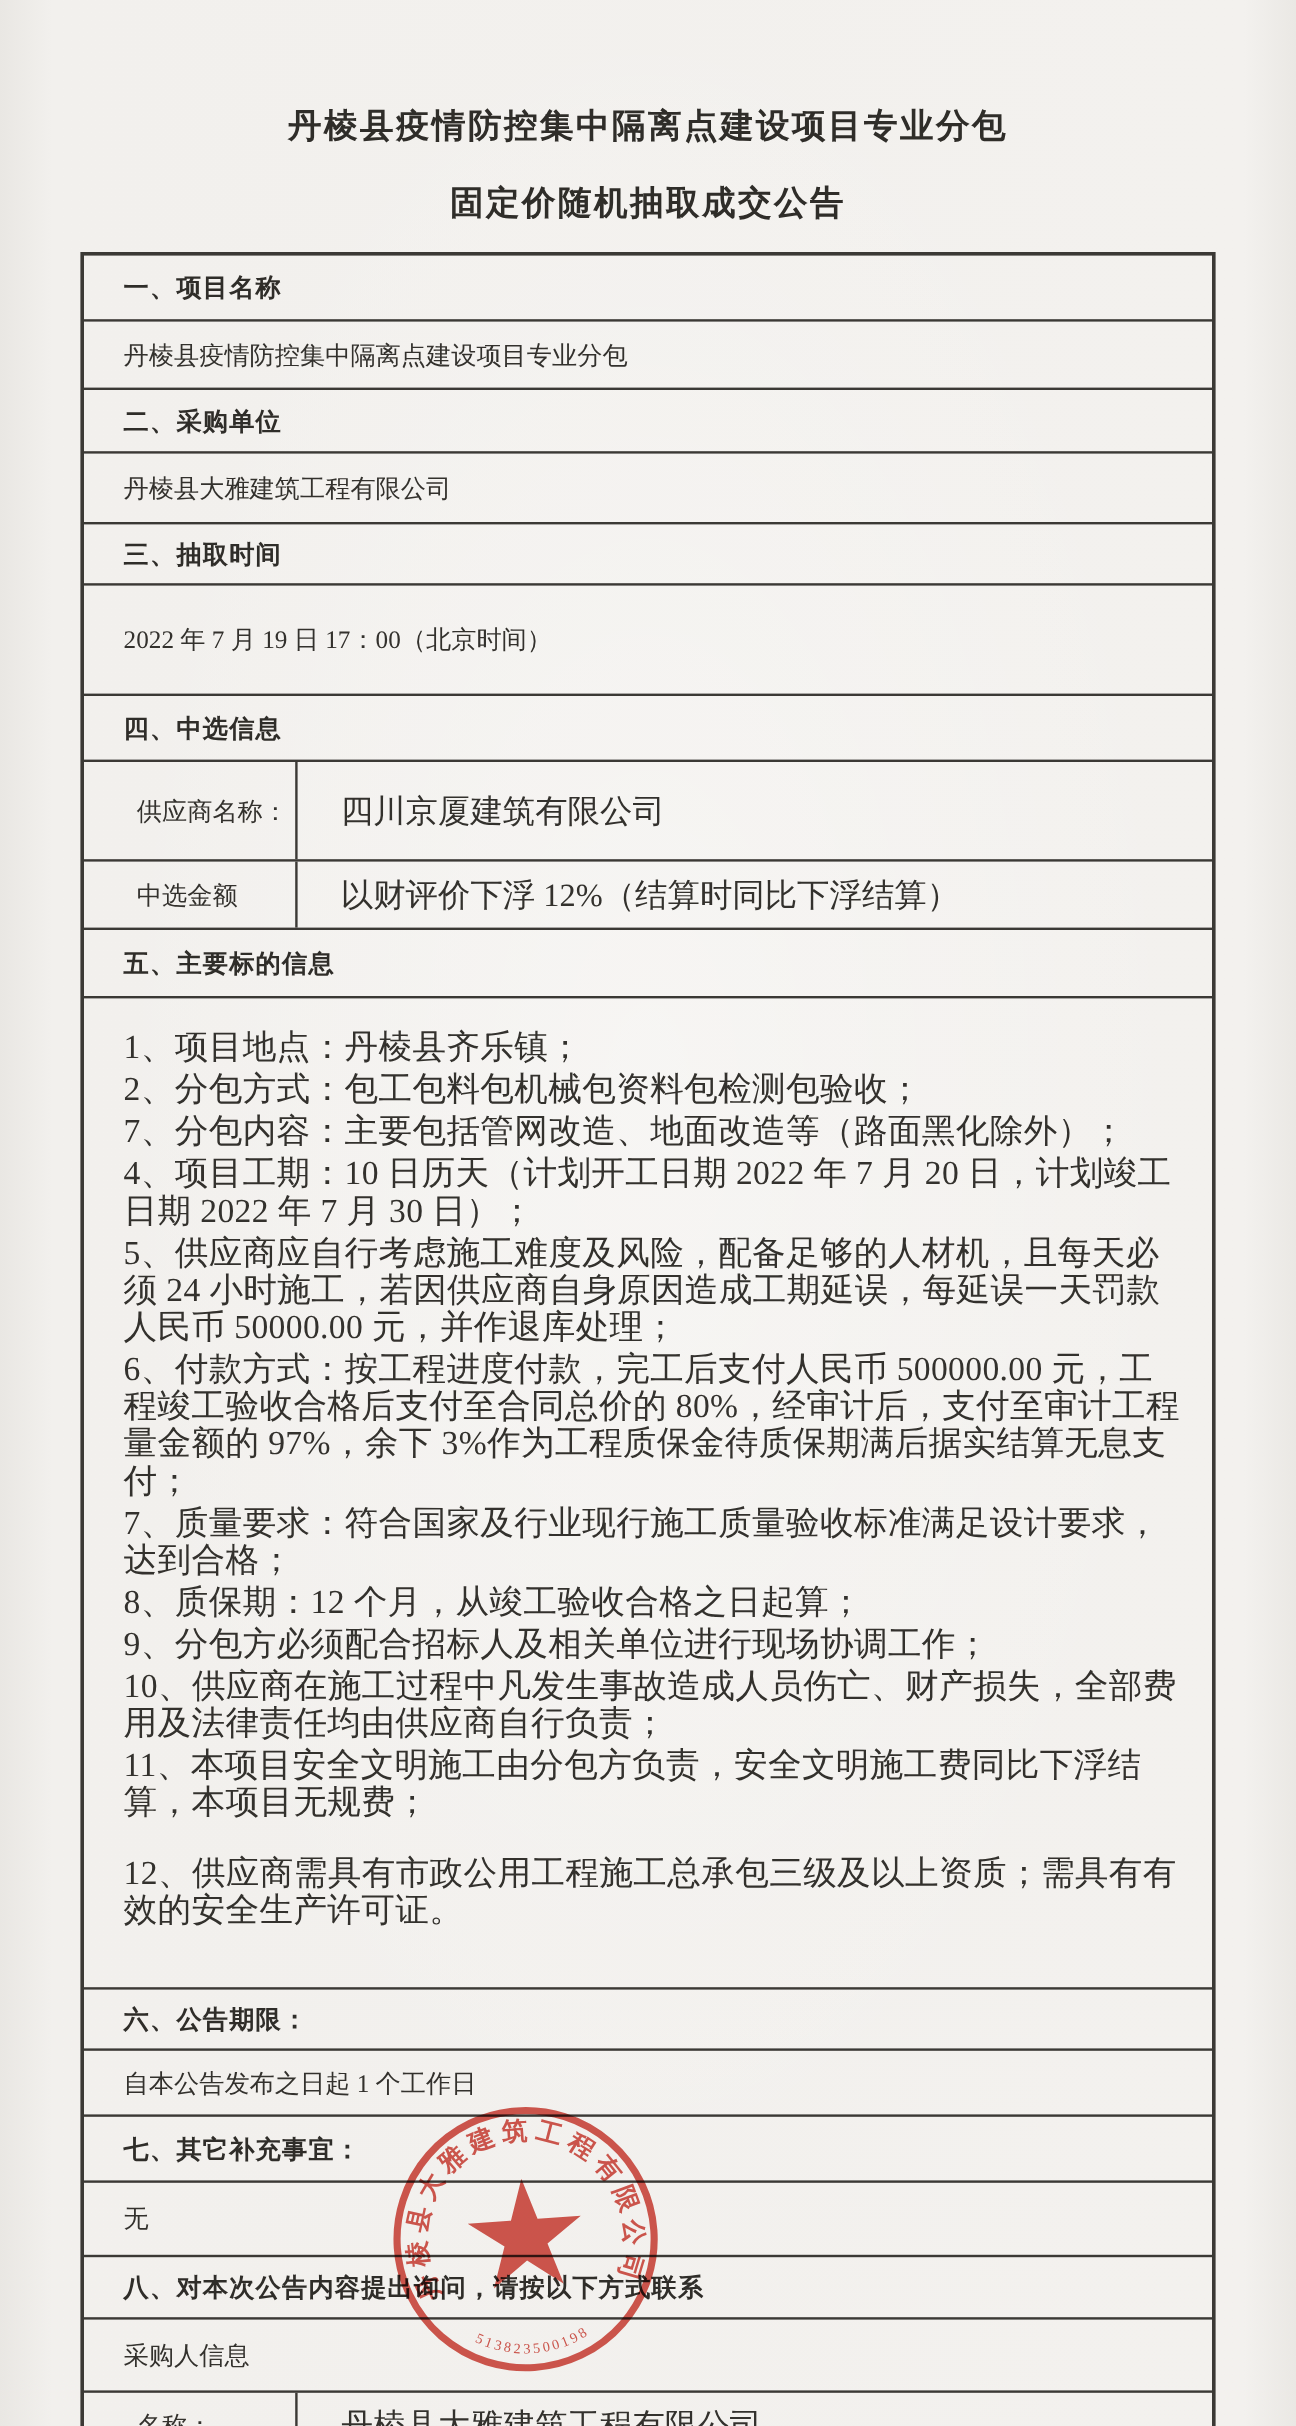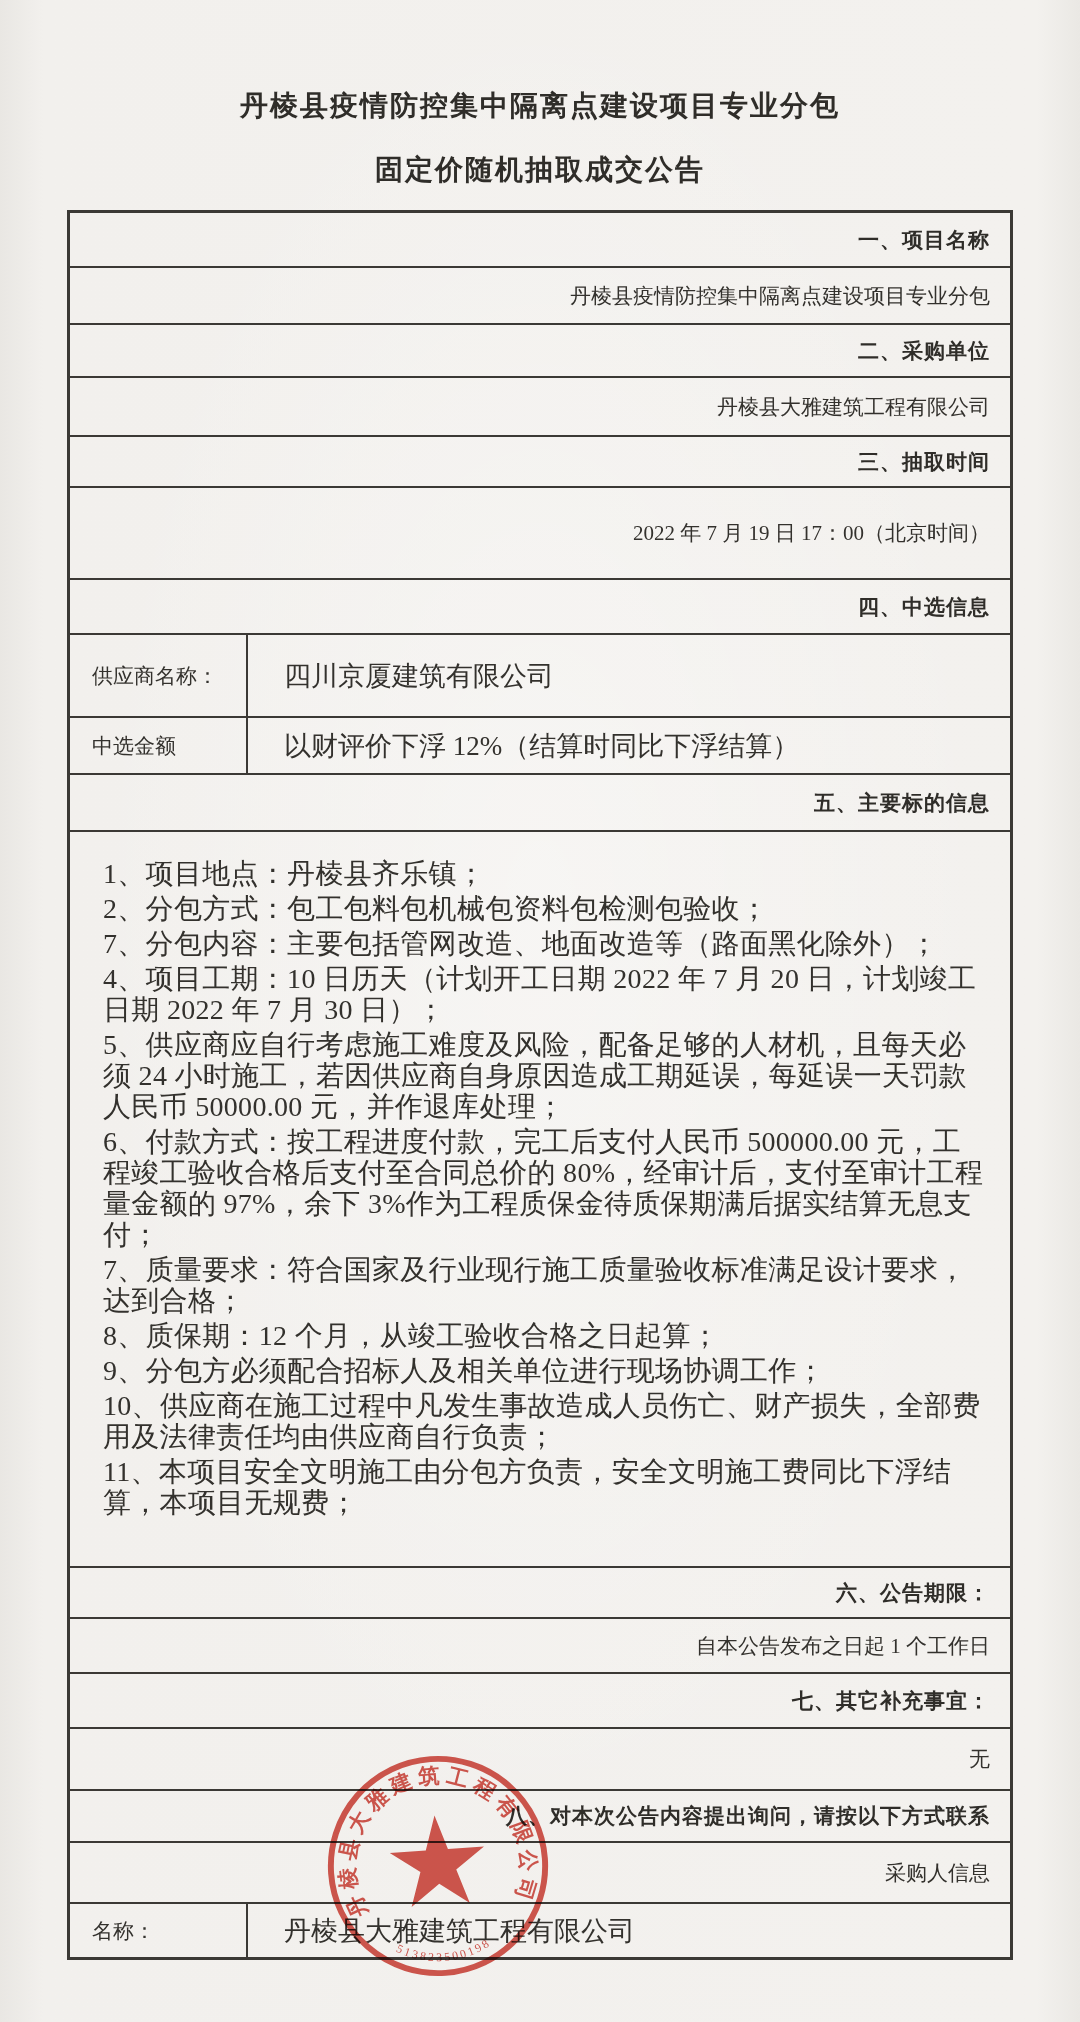--- a/index.html
+++ b/index.html
@@ -38,44 +38,44 @@
     background: transparent;
   }
   .row {
     display: flex;
     align-items: center;
     border-top: 2px solid #3b3935;
   }
   .row:first-child { border-top: none; }
   .cell-full {
     flex: 1;
+    padding-left: 33px;
     padding-right: 20px;
     font-size: 21px;
-    text-align: right;
   }
   .hdr { font-family: "Liberation Sans", "DejaVu Sans", sans-serif; font-weight: 700; color: #2f2d29; }
   .hdr .cell-full { font-size: 21px; letter-spacing: 1px; }
   .h53 { min-height: 53px; }
   .h57 { min-height: 57px; }
   .h59 { min-height: 59px; }
   .h51 { min-height: 51px; }
   .h92 { min-height: 92px; }
   .h55 { min-height: 55px; }
   .h83 { min-height: 83px; }
   .h62 { min-height: 62px; }
   .h52 { min-height: 52px; }
   .h61 { min-height: 61px; }
 
   .cell-label {
     width: 178px;
     min-width: 178px;
     align-self: stretch;
     display: flex;
     align-items: center;
-    padding-left: 22px;
+    padding-left: 44px;
     border-right: 2px solid #3b3935;
     font-size: 21px;
   }
   .cell-value {
     flex: 1;
     padding: 8px 36px;
     font-size: 27px;
   }
 
   .content-cell {
@@ -159,20 +159,21 @@
         <div class="content-item">2、分包方式：包工包料包机械包资料包检测包验收；</div>
         <div class="content-item">7、分包内容：主要包括管网改造、地面改造等（路面黑化除外）；</div>
         <div class="content-item">4、项目工期：10 日历天（计划开工日期 2022 年 7 月 20 日，计划竣工日期 2022 年 7 月 30 日）；</div>
         <div class="content-item">5、供应商应自行考虑施工难度及风险，配备足够的人材机，且每天必须 24 小时施工，若因供应商自身原因造成工期延误，每延误一天罚款人民币 50000.00 元，并作退库处理；</div>
         <div class="content-item">6、付款方式：按工程进度付款，完工后支付人民币 500000.00 元，工程竣工验收合格后支付至合同总价的 80%，经审计后，支付至审计工程量金额的 97%，余下 3%作为工程质保金待质保期满后据实结算无息支付；</div>
         <div class="content-item">7、质量要求：符合国家及行业现行施工质量验收标准满足设计要求，达到合格；</div>
         <div class="content-item">8、质保期：12 个月，从竣工验收合格之日起算；</div>
         <div class="content-item">9、分包方必须配合招标人及相关单位进行现场协调工作；</div>
         <div class="content-item">10、供应商在施工过程中凡发生事故造成人员伤亡、财产损失，全部费用及法律责任均由供应商自行负责；</div>
         <div class="content-item">11、本项目安全文明施工由分包方负责，安全文明施工费同比下浮结算，本项目无规费；</div>
+        <div class="content-item gap-before">12、供应商需具有市政公用工程施工总承包三级及以上资质；需具有有效的安全生产许可证。</div>
       </div>
     </div>
 
     <div class="row hdr h51">
       <div class="cell-full">六、公告期限：</div>
     </div>
     <div class="row h55">
       <div class="cell-full">自本公告发布之日起 1 个工作日</div>
     </div>
 

